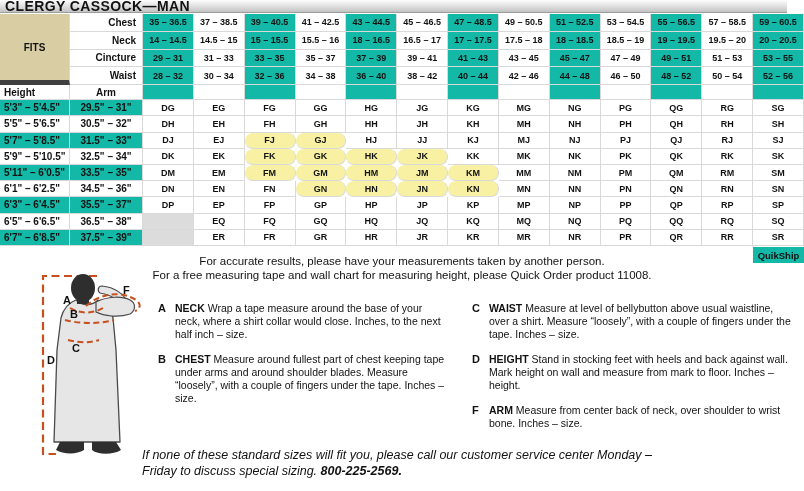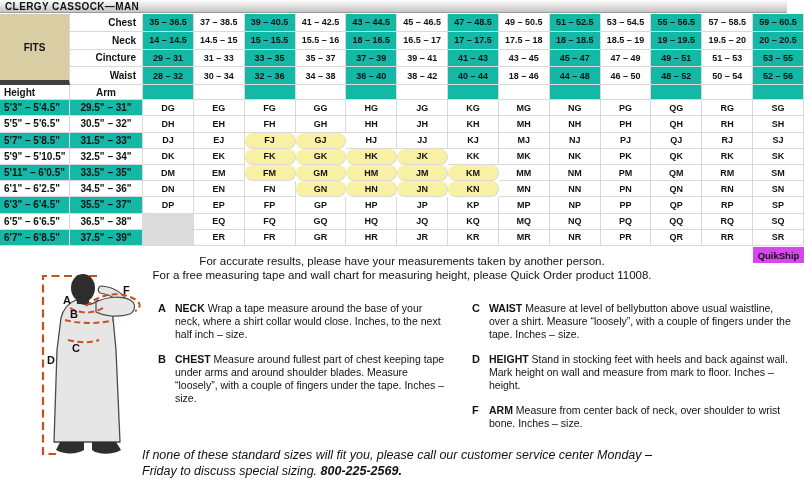--- a/index.html
+++ b/index.html
@@ -2,38 +2,38 @@
 <html><head>
 <meta charset="utf-8">
 <style>
   html,body{margin:0;padding:0;background:#fff;}
   .page{position:relative;width:804px;height:491px;background:#fff;overflow:hidden;
         font-family:"Liberation Sans",sans-serif;color:#121212;}
 
   
   .headerbar{position:absolute;top:0;left:0;right:17px;height:13px;box-sizing:border-box;
     background:linear-gradient(#fdfdfd,#dedede 55%,#c3c3c3);border-bottom:1px solid #9c9c9c;
-    font-size:10px;font-weight:bold;line-height:13px;padding-left:5px;letter-spacing:.4px;}
+    font-size:14px;font-weight:bold;line-height:13px;padding-left:5px;letter-spacing:.4px;}
 
   
   .grid{position:absolute;top:14px;left:0;width:804px;display:grid;
     grid-template-columns:70px 73px repeat(13,50.85px);
     grid-template-rows:repeat(4,17.8px) 15px repeat(9,16.2px);}
   .c{display:flex;align-items:center;justify-content:center;white-space:nowrap;
      box-sizing:border-box;border-right:1px solid #d9d9d9;border-bottom:1px solid #d9d9d9;
      font-size:9px;font-weight:bold;background:#fff;}
   .fitscell{background:#d9cda4;font-size:10px;grid-row:span 4;border-bottom:5px solid #404040;}
   .rowlabel{justify-content:flex-end;padding-right:6px;font-size:10px;}
   .hcell{justify-content:flex-start;padding-left:4px;font-size:10px;}
   .acell{font-size:10px;}
   .cream{background:#14b8a6;}
   .hl{background:#f8f1a4;border-radius:8px;}
   .gray{background:#dcdcdc;}
 
-  .quikship{position:absolute;top:247px;right:0;width:51px;height:16px;background:#d946ef;
+  .quikship{position:absolute;top:247px;right:0;width:51px;height:16px;background:#14b8a6;
     font-size:9.5px;font-weight:bold;display:flex;align-items:center;justify-content:center;}
 
   .notes{position:absolute;top:254px;left:0;right:0;text-align:center;
     font-size:11.5px;font-weight:normal;line-height:14px;}
 
   .figure{position:absolute;left:30px;top:268px;width:118px;height:200px;}
 
   .cols{position:absolute;left:158px;top:302px;display:flex;gap:22px;}
   .col{width:292px;display:flex;flex-direction:column;gap:12px;}
   .col.right{width:322px;}
@@ -98,21 +98,21 @@
       <div class="c">51 – 53</div>
       <div class="c cream">53 – 55</div>
       <div class="c rowlabel">Waist</div>
       <div class="c cream">28 – 32</div>
       <div class="c">30 – 34</div>
       <div class="c cream">32 – 36</div>
       <div class="c">34 – 38</div>
       <div class="c cream">36 – 40</div>
       <div class="c">38 – 42</div>
       <div class="c cream">40 – 44</div>
-      <div class="c">18 – 46</div>
+      <div class="c">42 – 46</div>
       <div class="c cream">44 – 48</div>
       <div class="c">46 – 50</div>
       <div class="c cream">48 – 52</div>
       <div class="c">50 – 54</div>
       <div class="c cream">52 – 56</div>
       <div class="c hcell">Height</div>
       <div class="c acell">Arm</div>
       <div class="c cream"></div>
       <div class="c"></div>
       <div class="c cream"></div>

